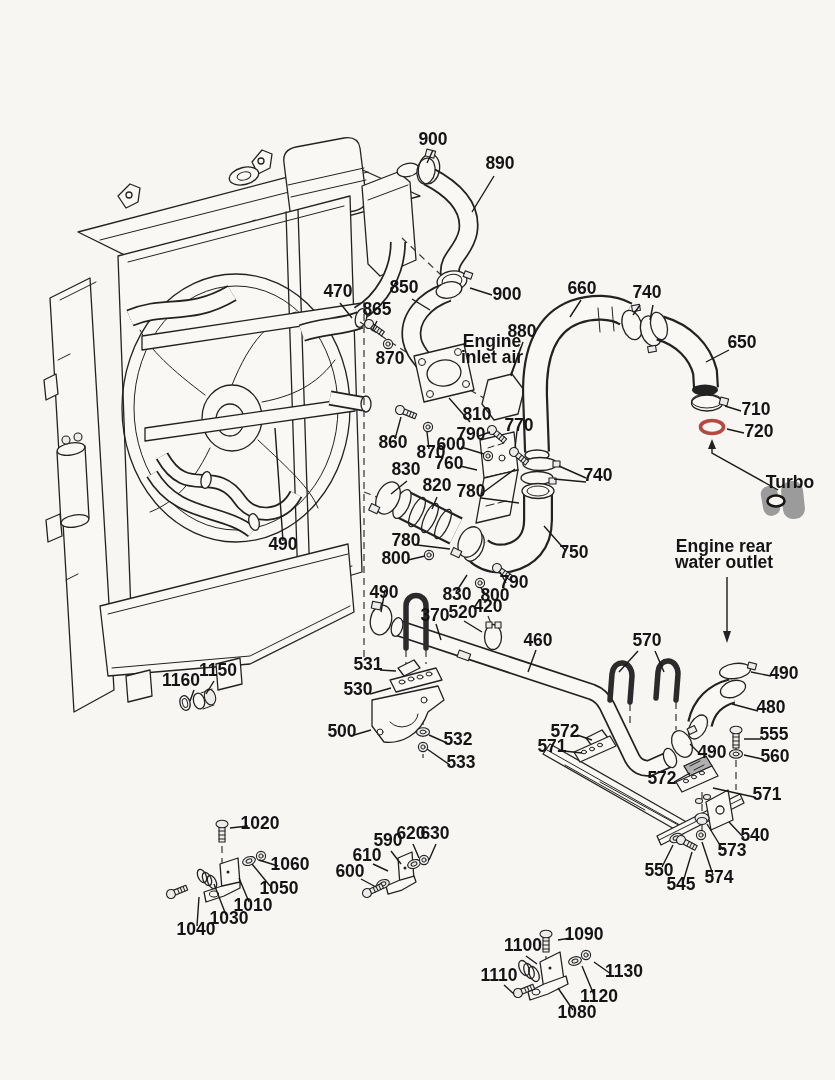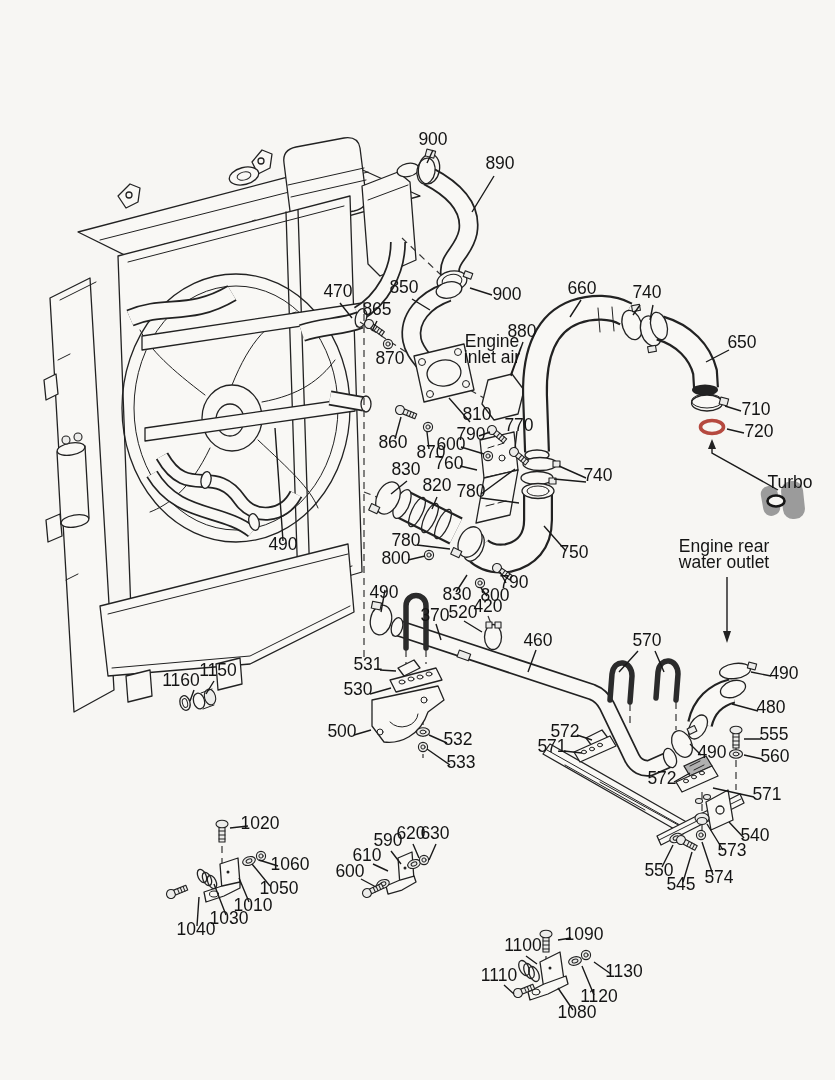--- a/index.html
+++ b/index.html
@@ -1,17 +1,17 @@
 <!DOCTYPE html>
 <html><head>
 <meta charset="utf-8">
 <style>
   html,body{margin:0;padding:0;background:#f7f6f3;}
   .stage{position:relative;width:835px;height:1080px;background:#f7f6f3;overflow:hidden;
-         font-family:"Liberation Sans",sans-serif;}
+         font-family:"Liberation Sans",sans-serif;font-weight:bold;}
   svg{display:block}
   .ol{stroke:#222;stroke-width:1.3;fill:none;stroke-linejoin:round;stroke-linecap:round}
   .thin{stroke-width:1}
   .fw{stroke:#222;stroke-width:1.3;fill:#f9f8f5;stroke-linejoin:round}
   .fs{stroke:#222;stroke-width:1.1;fill:#ececea;stroke-linejoin:round}
   .po{stroke:#222;fill:none;stroke-linecap:butt}
   .pi{stroke:#f9f8f5;fill:none;stroke-linecap:butt}
   .ub{stroke:#2b2b2b;stroke-width:5.5;fill:none;stroke-linecap:round}
   .dsh{stroke:#333;stroke-width:1.2;fill:none;stroke-dasharray:7 5}
   .ld{stroke:#1a1a1a;stroke-width:1.4;fill:none}

